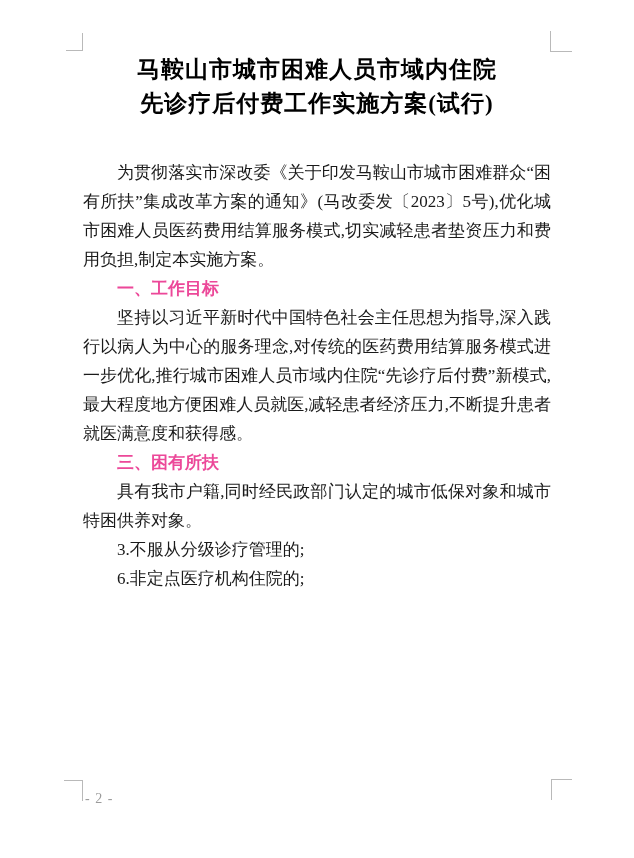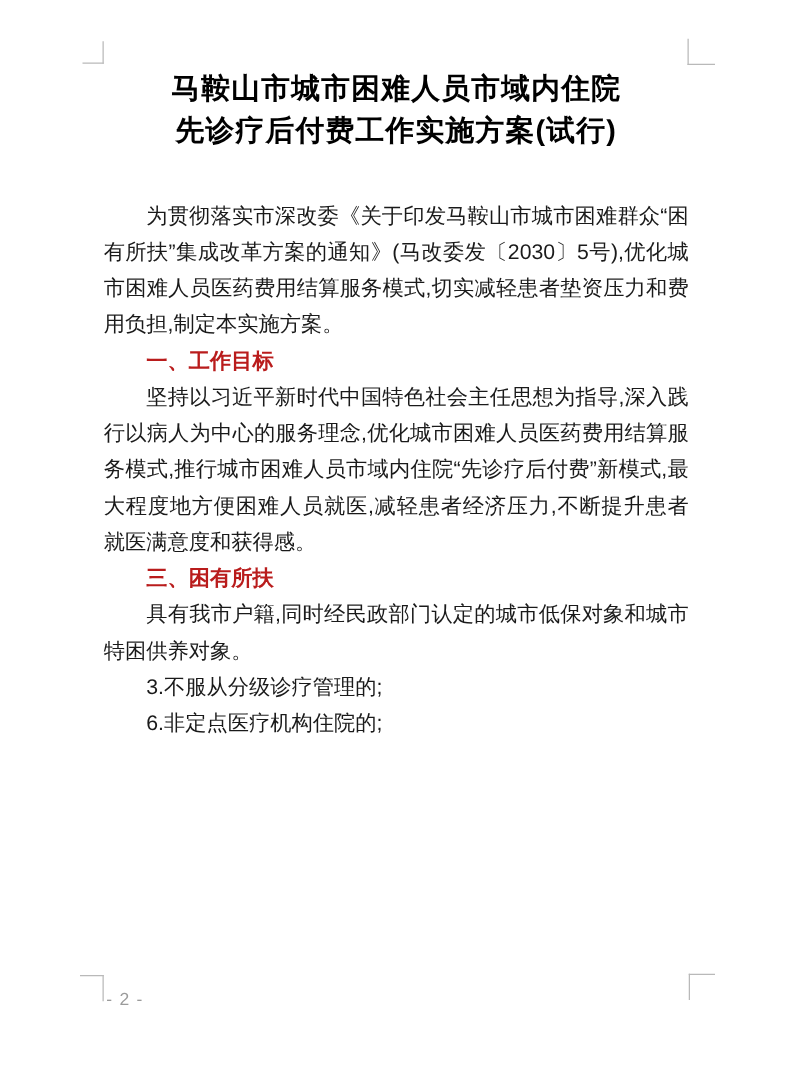--- a/index.html
+++ b/index.html
@@ -3,21 +3,21 @@
 <meta charset="utf-8">
 <style>
   * { margin: 0; padding: 0; box-sizing: border-box; }
   html, body { background: #ffffff; }
   .page {
     position: relative;
     width: 620px;
     height: 858px;
     background: #ffffff;
     overflow: hidden;
-    font-family: Liberation Sans, sans-serif;
+    font-family: Liberation Serif, serif;
     color: #1a1a1a;
   }
   
   .crop { position: absolute; }
   .crop-tl { left: 66px; top: 33px;  width: 17px; height: 18px; border-right: 1px solid #b9b9b9; border-bottom: 1px solid #b9b9b9; }
   .crop-tr { left: 550px; top: 31px; width: 22px; height: 21px; border-left: 1px solid #b9b9b9; border-bottom: 1px solid #b9b9b9; }
   .crop-bl { left: 64px; top: 780px; width: 19px; height: 21px; border-right: 1px solid #b9b9b9; border-top: 1px solid #b9b9b9; }
   .crop-br { left: 551px; top: 779px; width: 21px; height: 21px; border-left: 1px solid #b9b9b9; border-top: 1px solid #b9b9b9; }
 
   .content {
@@ -39,21 +39,21 @@
     font-size: 17px;
     line-height: 29px;
     text-align: justify;
   }
   .para, .heading {
     text-indent: 2em;
     margin: 0;
   }
   .heading {
     font-weight: bold;
-    color: #b91c1c;
+    color: #ec4899;
   }
   .page-number {
     position: absolute;
     left: 85px;
     top: 791px;
     font-size: 14px;
     color: #9b9b9b;
     letter-spacing: 1px;
     white-space: pre;
   }
@@ -68,23 +68,23 @@
   <div class="crop crop-bl"></div>
   <div class="crop crop-br"></div>
 
   <div class="content">
     <div class="doc-title">
       <div>马鞍山市城市困难人员市域内住院</div>
       <div>先诊疗后付费工作实施方案(试行)</div>
     </div>
 
     <div class="doc-body">
-      <p class="para">为贯彻落实市深改委《关于印发马鞍山市城市困难群众“困有所扶”集成改革方案的通知》(马改委发〔2030〕5号),优化城市困难人员医药费用结算服务模式,切实减轻患者垫资压力和费用负担,制定本实施方案。</p>
+      <p class="para">为贯彻落实市深改委《关于印发马鞍山市城市困难群众“困有所扶”集成改革方案的通知》(马改委发〔2023〕5号),优化城市困难人员医药费用结算服务模式,切实减轻患者垫资压力和费用负担,制定本实施方案。</p>
       <p class="heading">一、工作目标</p>
-      <p class="para">坚持以习近平新时代中国特色社会主任思想为指导,深入践行以病人为中心的服务理念,优化城市困难人员医药费用结算服务模式,推行城市困难人员市域内住院“先诊疗后付费”新模式,最大程度地方便困难人员就医,减轻患者经济压力,不断提升患者就医满意度和获得感。</p>
+      <p class="para">坚持以习近平新时代中国特色社会主任思想为指导,深入践行以病人为中心的服务理念,对传统的医药费用结算服务模式进一步优化,推行城市困难人员市域内住院“先诊疗后付费”新模式,最大程度地方便困难人员就医,减轻患者经济压力,不断提升患者就医满意度和获得感。</p>
       <p class="heading">三、困有所扶</p>
       <p class="para">具有我市户籍,同时经民政部门认定的城市低保对象和城市特困供养对象。</p>
       <p class="para">3.不服从分级诊疗管理的;</p>
       <p class="para">6.非定点医疗机构住院的;</p>
     </div>
   </div>
 
   <div class="page-number">- 2 -</div>
 
 </div>

